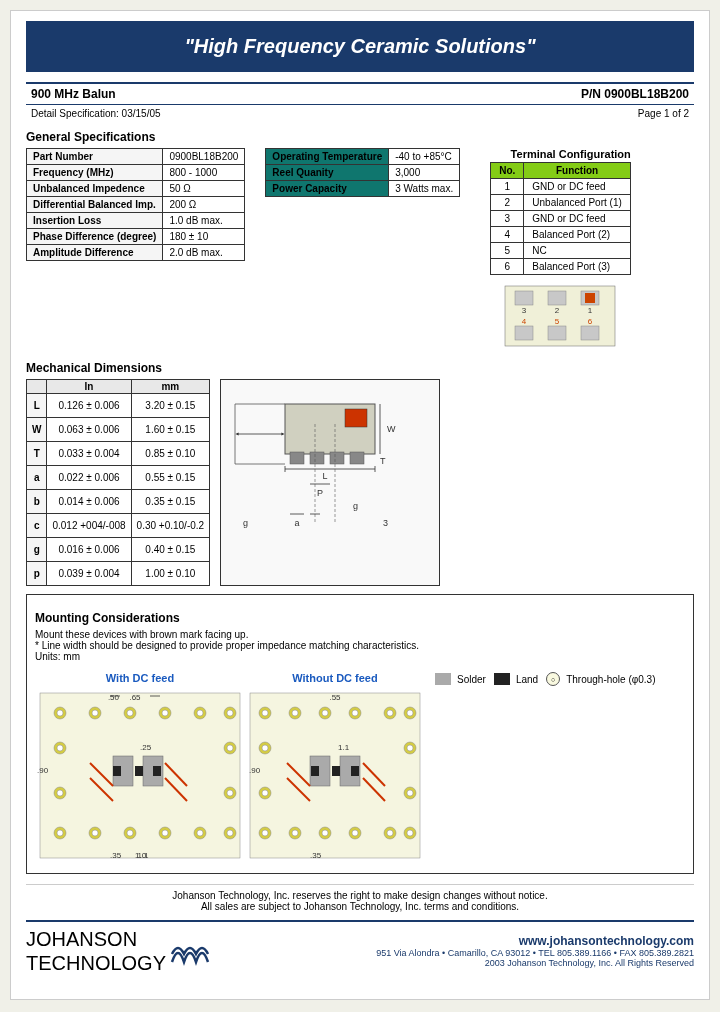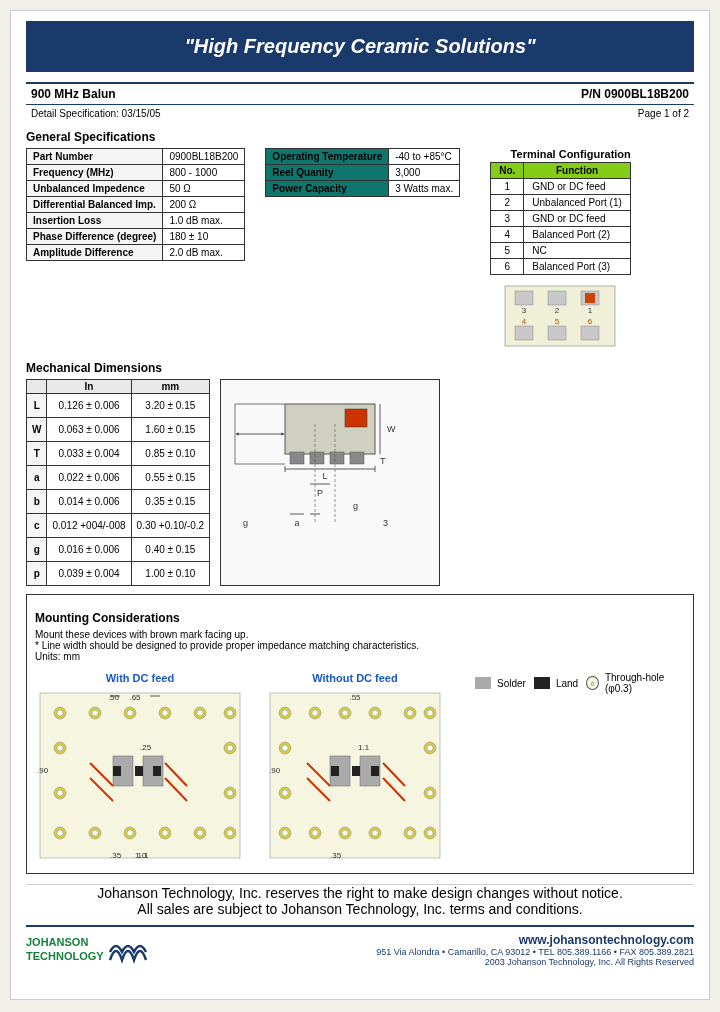--- a/index.html
+++ b/index.html
@@ -125,21 +125,20 @@
       font-weight: bold;
       background: #f5f5f5;
     }
     .mounting-section {
       border: 1px solid #333;
       padding: 8px;
       margin-bottom: 8px;
     }
     .mounting-diagram {
       display: flex;
-      gap: 20px;
       margin-top: 10px;
       align-items: flex-start;
     }
     .legend-box {
       display: flex;
       flex-direction: row;
       gap: 8px;
       margin-left: 10px;
       font-size: 10px;
     }
@@ -153,36 +152,37 @@
     .legend-through {
       width: 14px; height: 14px;
       border: 1px solid #555;
       border-radius: 50%;
       background: #f9f9e0;
       display: flex; align-items: center; justify-content: center;
       font-size: 7px;
     }
     .footer-text {
       text-align: center;
-      font-size: 14px;
+      font-size: 10px;
       margin-top: 10px;
+      padding-top: 5px;
       border-top: 1px solid #ccc;
     }
     .company-footer {
       display: flex;
       justify-content: space-between;
       align-items: center;
       margin-top: 8px;
       padding-top: 5px;
       border-top: 2px solid #1a3a6b;
     }
     .company-logo {
-      font-size: 11px;
-      font-weight: bold;
-      color: #15803d;
+      font-size: 20px;
+      font-weight: normal;
+      color: #000000;
       line-height: 1.2;
     }
     .company-right {
       text-align: right;
       font-size: 9px;
       color: #1a3a6b;
     }
     .company-right .website { font-size: 12px; font-weight: bold; }
     .wave-logo {
       display: flex;

